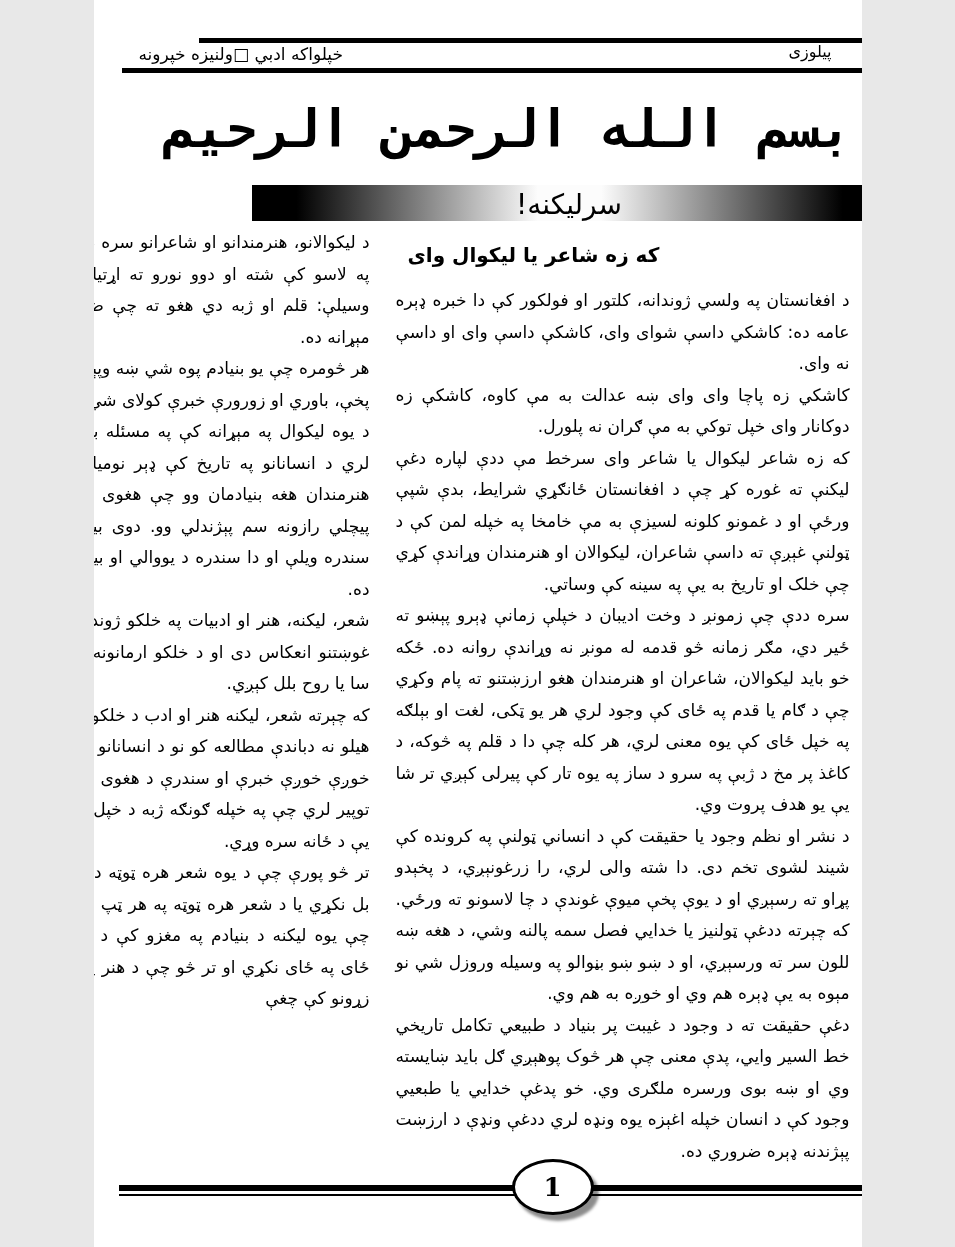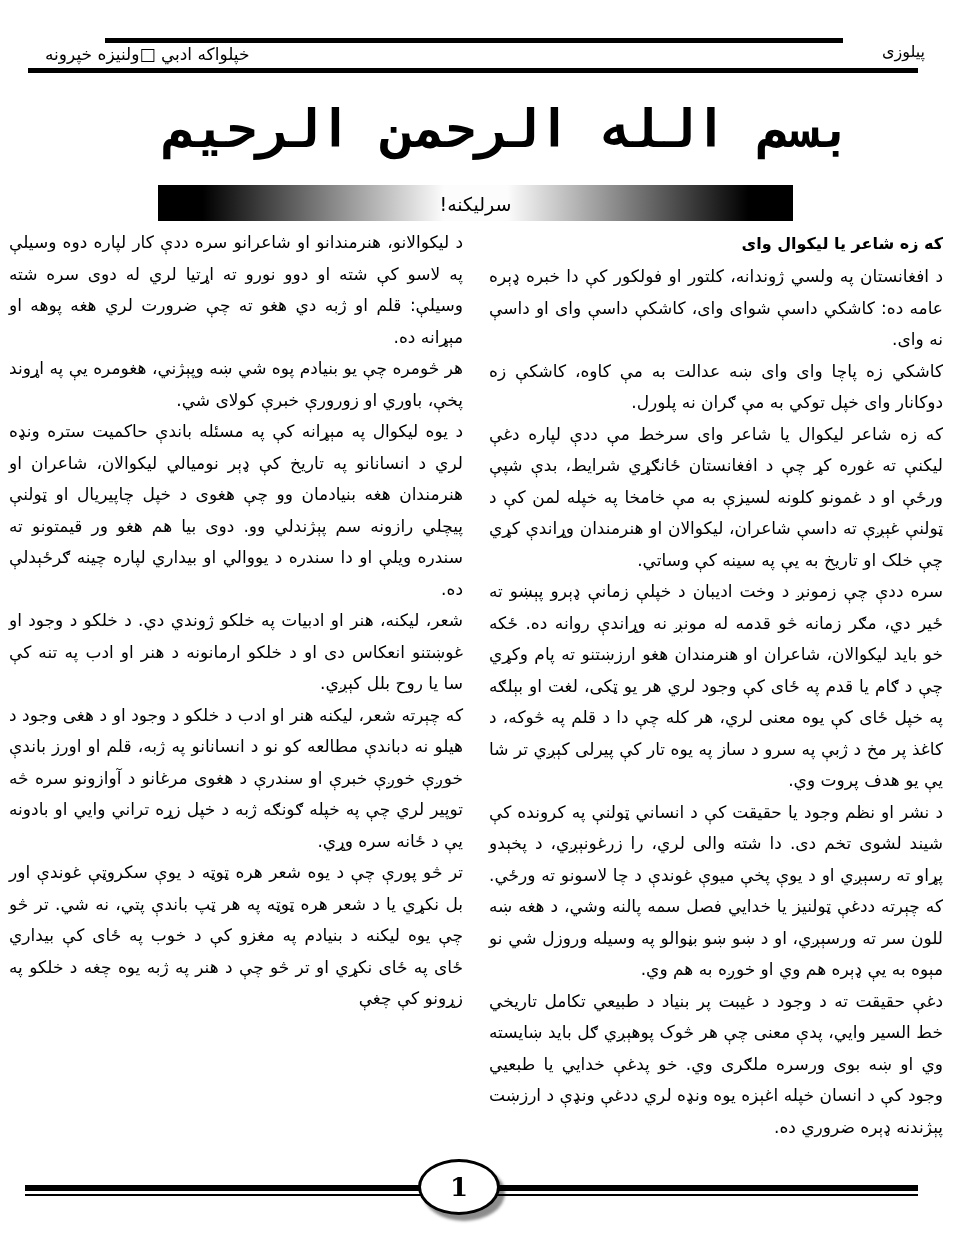--- a/index.html
+++ b/index.html
@@ -1,18 +1,18 @@
 <!DOCTYPE html>
 <html lang="ps" dir="rtl"><head>
 <meta charset="utf-8">
 <style>
   html,body { margin:0; padding:0; background:#e8e8e8; }
   .page {
     position:relative;
-    width:955px; height:1247px;
+    width:768px; height:1247px;
     margin:0 auto;
     background:#ffffff;
     color:#000;
     font-family:"DejaVu Sans", sans-serif;
     direction:rtl;
     overflow:hidden;
   }
 
   
   .hdr-rule-top    { position:absolute; top:38px;  left:105px; width:738px; height:5px; background:#000; }
@@ -31,41 +31,41 @@
     font-family:Liberation Mono, monospace;
   }
 
   
   .banner {
     position:absolute; top:185px; left:158px;
     width:635px; height:36px;
     background:linear-gradient(90deg,#000 0%,#000 7%,#fcfcfc 45%,#fcfcfc 55%,#000 93%,#000 100%);
     display:flex; align-items:center; justify-content:center;
   }
-  .banner span { font-size:19px; color:#000; padding-top:2px; }
+  .banner span { font-size:28px; color:#000; padding-top:2px; }
 
   
   .columns {
     position:absolute; top:227px; right:12px;
     width:935px; height:950px;
     display:flex; gap:26px;
     direction:rtl;
     overflow:hidden;
   }
   .col {
     width:454px;
     font-size:17px;
     line-height:31.5px;
     text-align:justify;
   }
   .col p { margin:0; }
   .col h2 {
-    margin:0; padding:0 0 1px 0;
-    font-size:16px; font-weight:bold;
-    text-align:right; line-height:33px;
+    margin:12px; padding:0 0 1px 0;
+    font-size:20px; font-weight:bold;
+    text-align:left; line-height:33px;
   }
 
   
   .footer-rule {
     position:absolute; top:1185px; left:25px; width:893px;
     height:3px; background:#fff;
     border-top:6px solid #000; border-bottom:2px solid #000;
   }
   .page-badge {
     position:absolute; top:1159px; left:418px;

